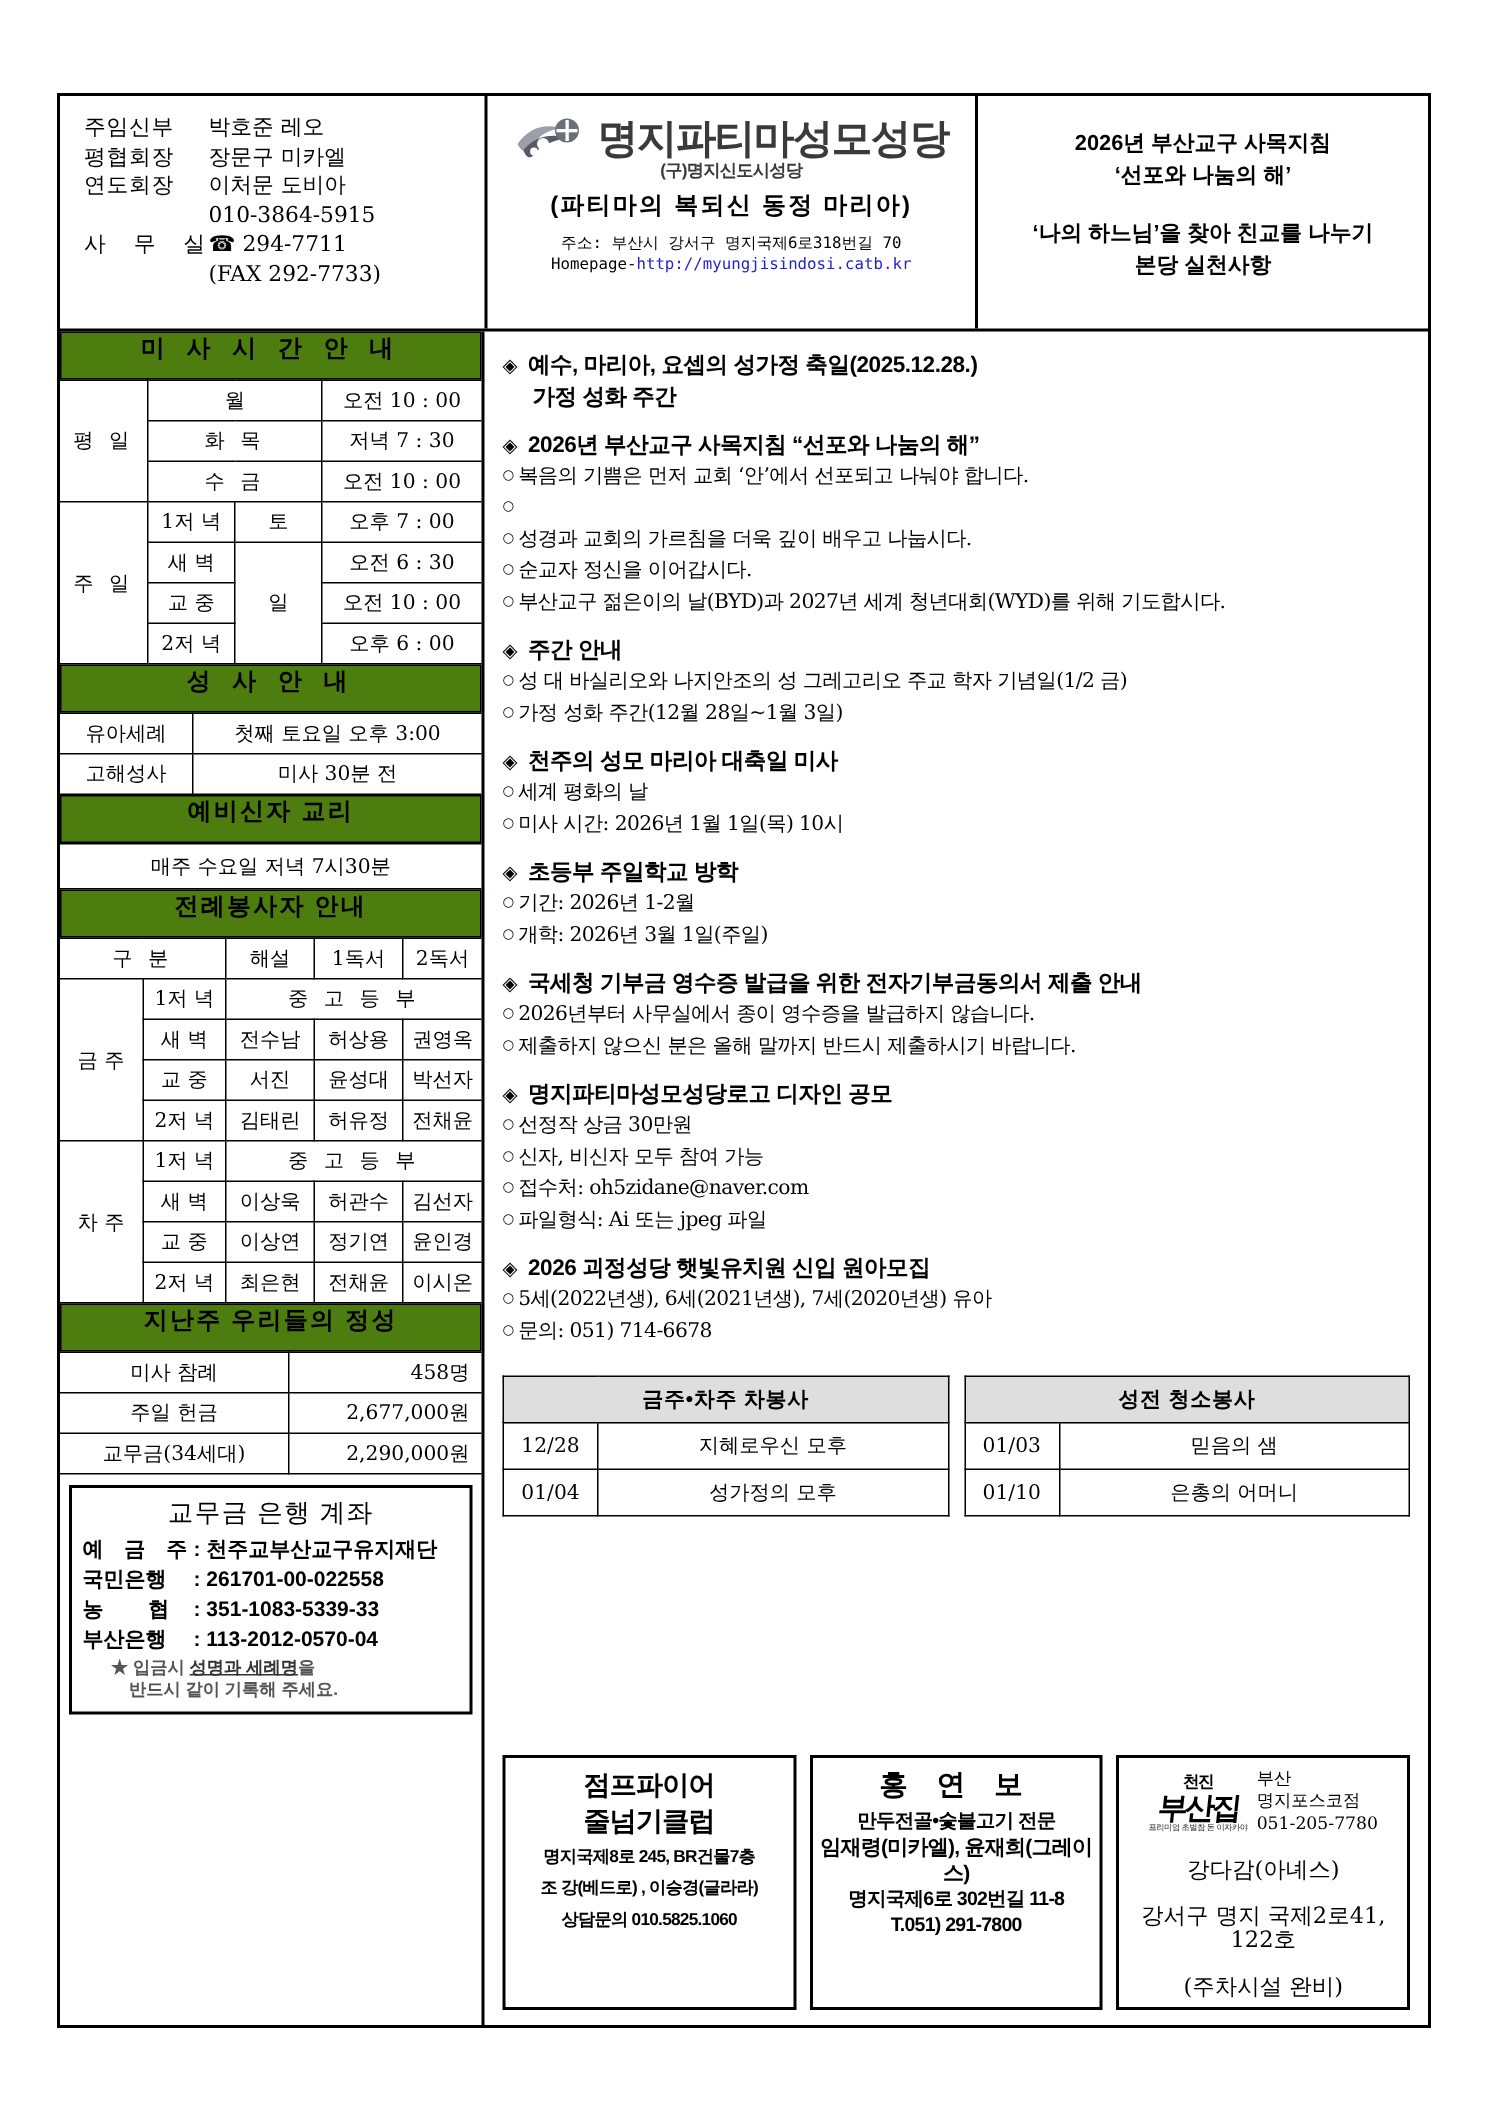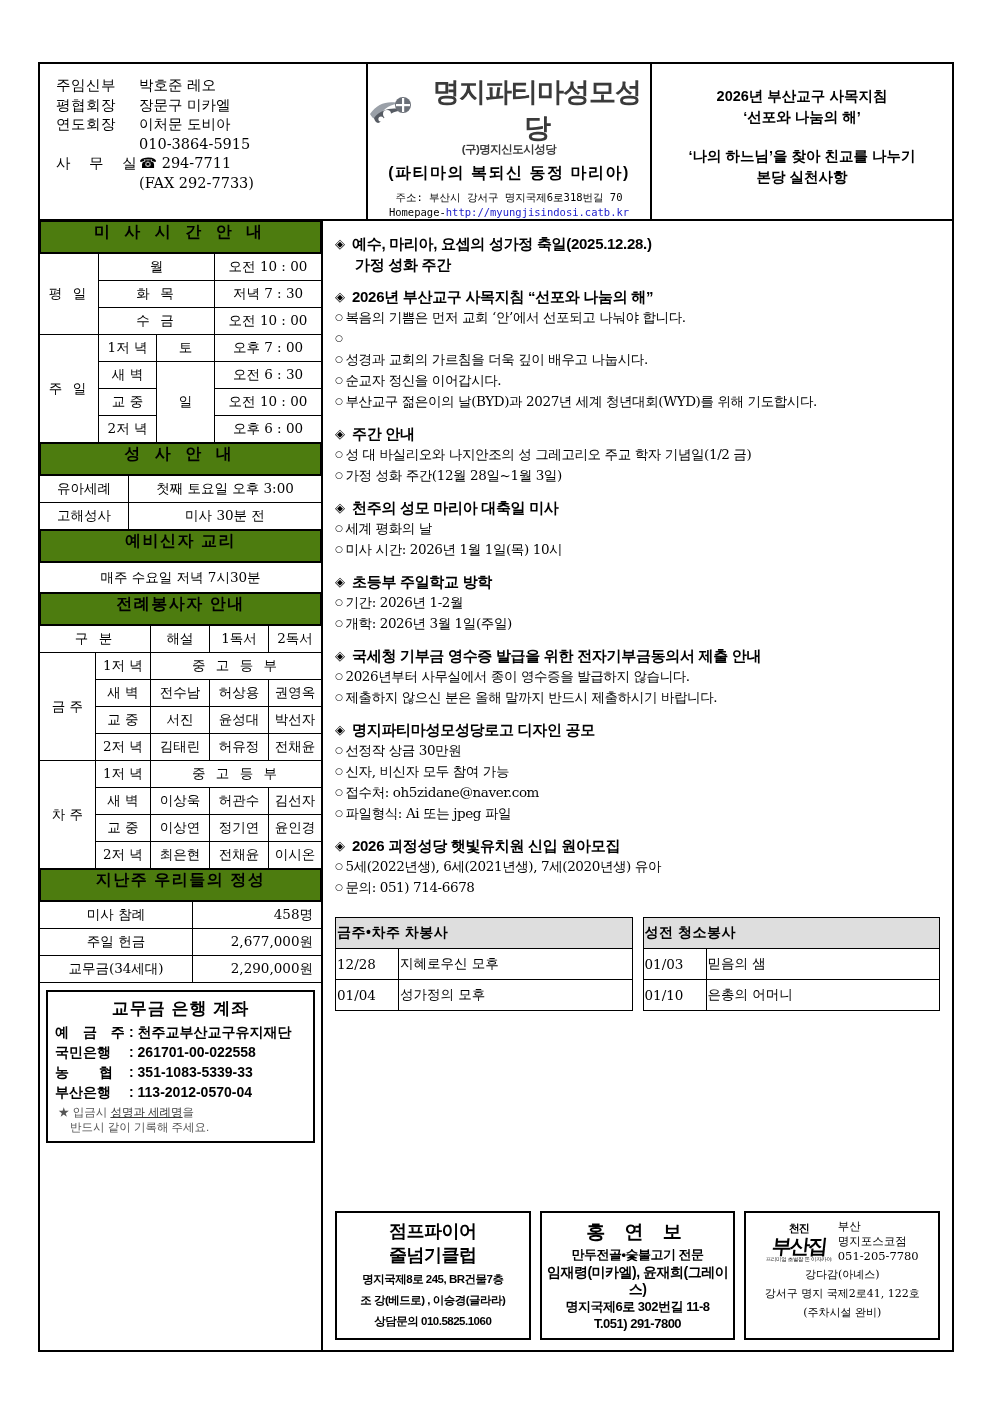--- a/index.html
+++ b/index.html
@@ -16,21 +16,21 @@
     box-sizing:border-box;
     display:flex; flex-direction:column;
   }
   
   .header{
     display:flex; align-items:stretch;
     border-bottom:2px solid #000;
     height:155px;
   }
   .hdr-left{
-    width:326px; box-sizing:border-box;
+    width:283px; box-sizing:border-box;
     padding:12px 0 0 16px;
     font-family:"DejaVu Serif","Liberation Serif",serif;
     font-size:14.5px; line-height:19.5px;
   }
   .hdr-row{white-space:nowrap;}
   .hdr-lbl{display:inline-block;width:83px;letter-spacing:0.5px;}
   .hdr-lbl.sp{letter-spacing:7px;}
   .hdr-ind{display:inline-block;width:83px;}
   .hdr-center{
     flex:1; text-align:center; box-sizing:border-box;
@@ -76,47 +76,47 @@
   .noborder-r{border-right:none!important;}
   .sp3{letter-spacing:3px;}
   
   .off td{font-size:13.5px;height:29px;}
   
   .bank{
     margin:7px 6px 0 6px; border:2px solid #000;
     box-sizing:border-box; padding:5px 0 6px 0;
     font-family:"Liberation Sans",sans-serif;
   }
-  .bank-t{text-align:center;font-size:17px;font-weight:bold;letter-spacing:1px;margin-bottom:2px;}
+  .bank-t{text-align:center;font-size:17px;font-weight:normal;letter-spacing:1px;margin-bottom:2px;}
   .bank-r{font-size:14px;font-weight:bold;padding-left:7px;line-height:20px;white-space:nowrap;}
   .bank-r .bk{display:inline-block;width:74px;}
   .bank-r .bk.s1{letter-spacing:5px;}
   .bank-r .bk.s2{letter-spacing:13px;}
-  .bank-note{font-size:11.5px;font-weight:normal;color:#555;padding-left:10px;line-height:15px;margin-top:3px;}
+  .bank-note{font-size:11.5px;font-weight:bold;color:#555;padding-left:26px;line-height:15px;margin-top:3px;}
   .bank-note u{text-decoration:underline;color:#333;}
   
   .ann{padding:12px 10px 0 12px;}
   .ann-block{margin-bottom:11px;}
   .ann-h{
     font-size:15px;font-weight:bold;line-height:21px;
     display:flex;gap:7px;align-items:flex-start;
   }
   .dia{font-size:13px;line-height:21px;flex:none;}
   .ann-h-txt{letter-spacing:-0.3px;}
   .ann-h-2{font-size:15px;font-weight:bold;line-height:21px;padding-left:20px;letter-spacing:-0.3px;}
   .ann-li{
     font-family:"DejaVu Serif","Liberation Serif",serif;
     font-size:13.5px;line-height:20.5px;
     display:flex;gap:3px;align-items:flex-start;letter-spacing:-0.4px;
   }
   .cir{font-size:9px;line-height:21px;flex:none;}
   
   .svc-wrap{display:flex;gap:10px;padding:8px 12px 0 12px;}
   .svc{flex:1;border-collapse:collapse;table-layout:fixed;}
-  .svc td,.svc th{border:1px solid #000;height:28px;text-align:left;
+  .svc td,.svc th{border:1px solid #000;height:28px;text-align:center;
     font-family:"DejaVu Serif","Liberation Serif",serif;font-size:13.5px;}
   .svc th{background:#dedede;font-family:"Liberation Sans",sans-serif;font-weight:bold;font-size:14px;letter-spacing:0.5px;}
   
   .ads{display:flex;gap:9px;padding:9px 12px 0 12px;}
   .ad{
     border:2px solid #000;box-sizing:border-box;flex:1;
     text-align:center;padding:6px 2px;
     font-family:"Liberation Sans",sans-serif;
   }
   .ad1-t{font-size:18px;font-weight:bold;line-height:24px;letter-spacing:-0.5px;}
@@ -126,21 +126,21 @@
   .ad2-s{font-size:14px;font-weight:bold;line-height:17px;letter-spacing:-0.5px;}
   .ad3{display:flex;flex-direction:column;align-items:center;}
   .ad3-top{display:flex;align-items:center;gap:6px;}
   .ad3-logo{}
   .ad3-logo .l1{font-size:11px;font-weight:bold;letter-spacing:-1px;}
   .ad3-logo .l2{font-size:20px;font-weight:bold;letter-spacing:-2px;line-height:20px;
       font-family:"DejaVu Sans",sans-serif;transform:skewX(-6deg);}
   .ad3-logo .l3{font-size:5.5px;letter-spacing:-0.3px;color:#222;}
   .ad3-info{font-size:11.5px;line-height:15px;text-align:left;
       font-family:"DejaVu Serif","Liberation Serif",serif;}
-  .ad3-bot{font-size:11px;line-height:16px;margin-top:3px;
+  .ad3-bot{font-size:15px;line-height:16px;margin-top:15px;
       font-family:"DejaVu Serif","Liberation Serif",serif;}
   .spacer{flex:1;}
 </style>
 </head>
 <body>
 
 <div class="page">
 
   <div class="header">
 

